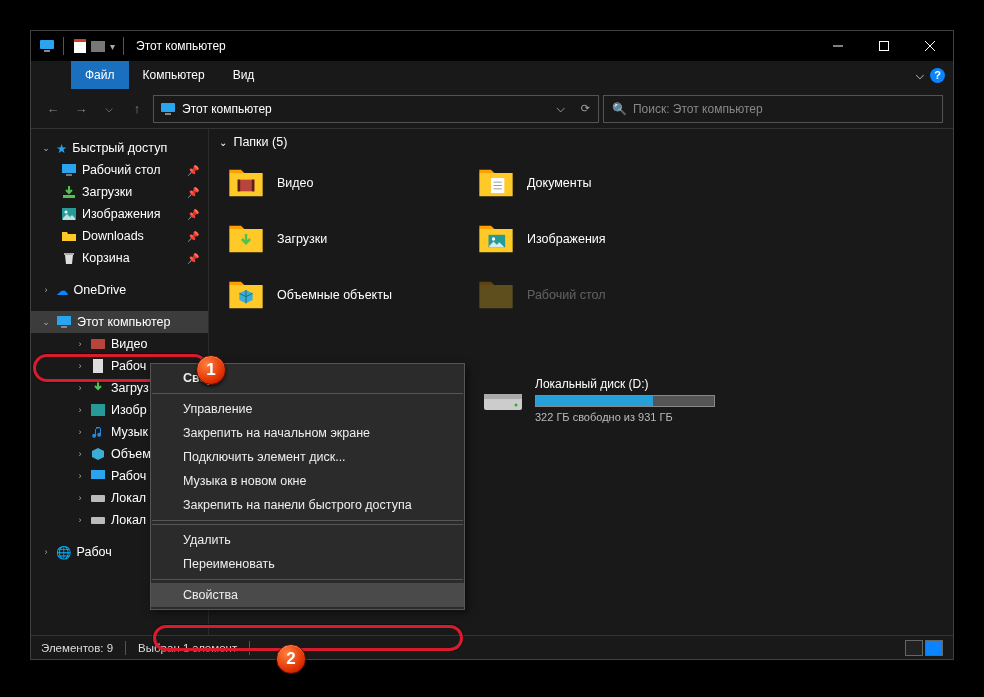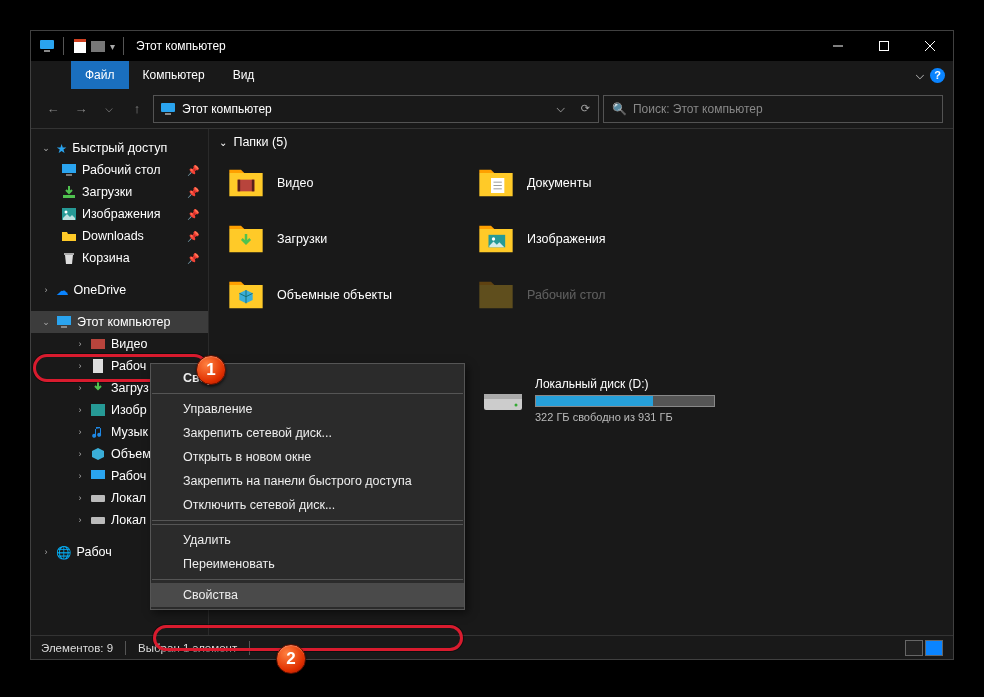--- a/index.html
+++ b/index.html
@@ -407,30 +407,30 @@
 
 <div class="context-menu">
   <div class="citem bold">
       <span>Свер</span>
     </div>
   <div class="csep"></div>
   <div class="citem">
       <span>Управление</span>
     </div>
   <div class="citem">
-      <span>Закрепить сетевой диск...</span>
-    </div>
-  <div class="citem">
-      <span>Открыть в новом окне</span>
+      <span>Закрепить на начальном экране</span>
+    </div>
+  <div class="citem">
+      <span>Подключить элемент диск...</span>
+    </div>
+  <div class="citem">
+      <span>Музыка в новом окне</span>
     </div>
   <div class="citem">
       <span>Закрепить на панели быстрого доступа</span>
-    </div>
-  <div class="citem">
-      <span>Отключить сетевой диск...</span>
     </div>
   <div class="csep"></div>
   <div class="csep"></div>
   <div class="citem">
       <span>Удалить</span>
     </div>
   <div class="citem">
       <span>Переименовать</span>
     </div>
   <div class="csep"></div>

